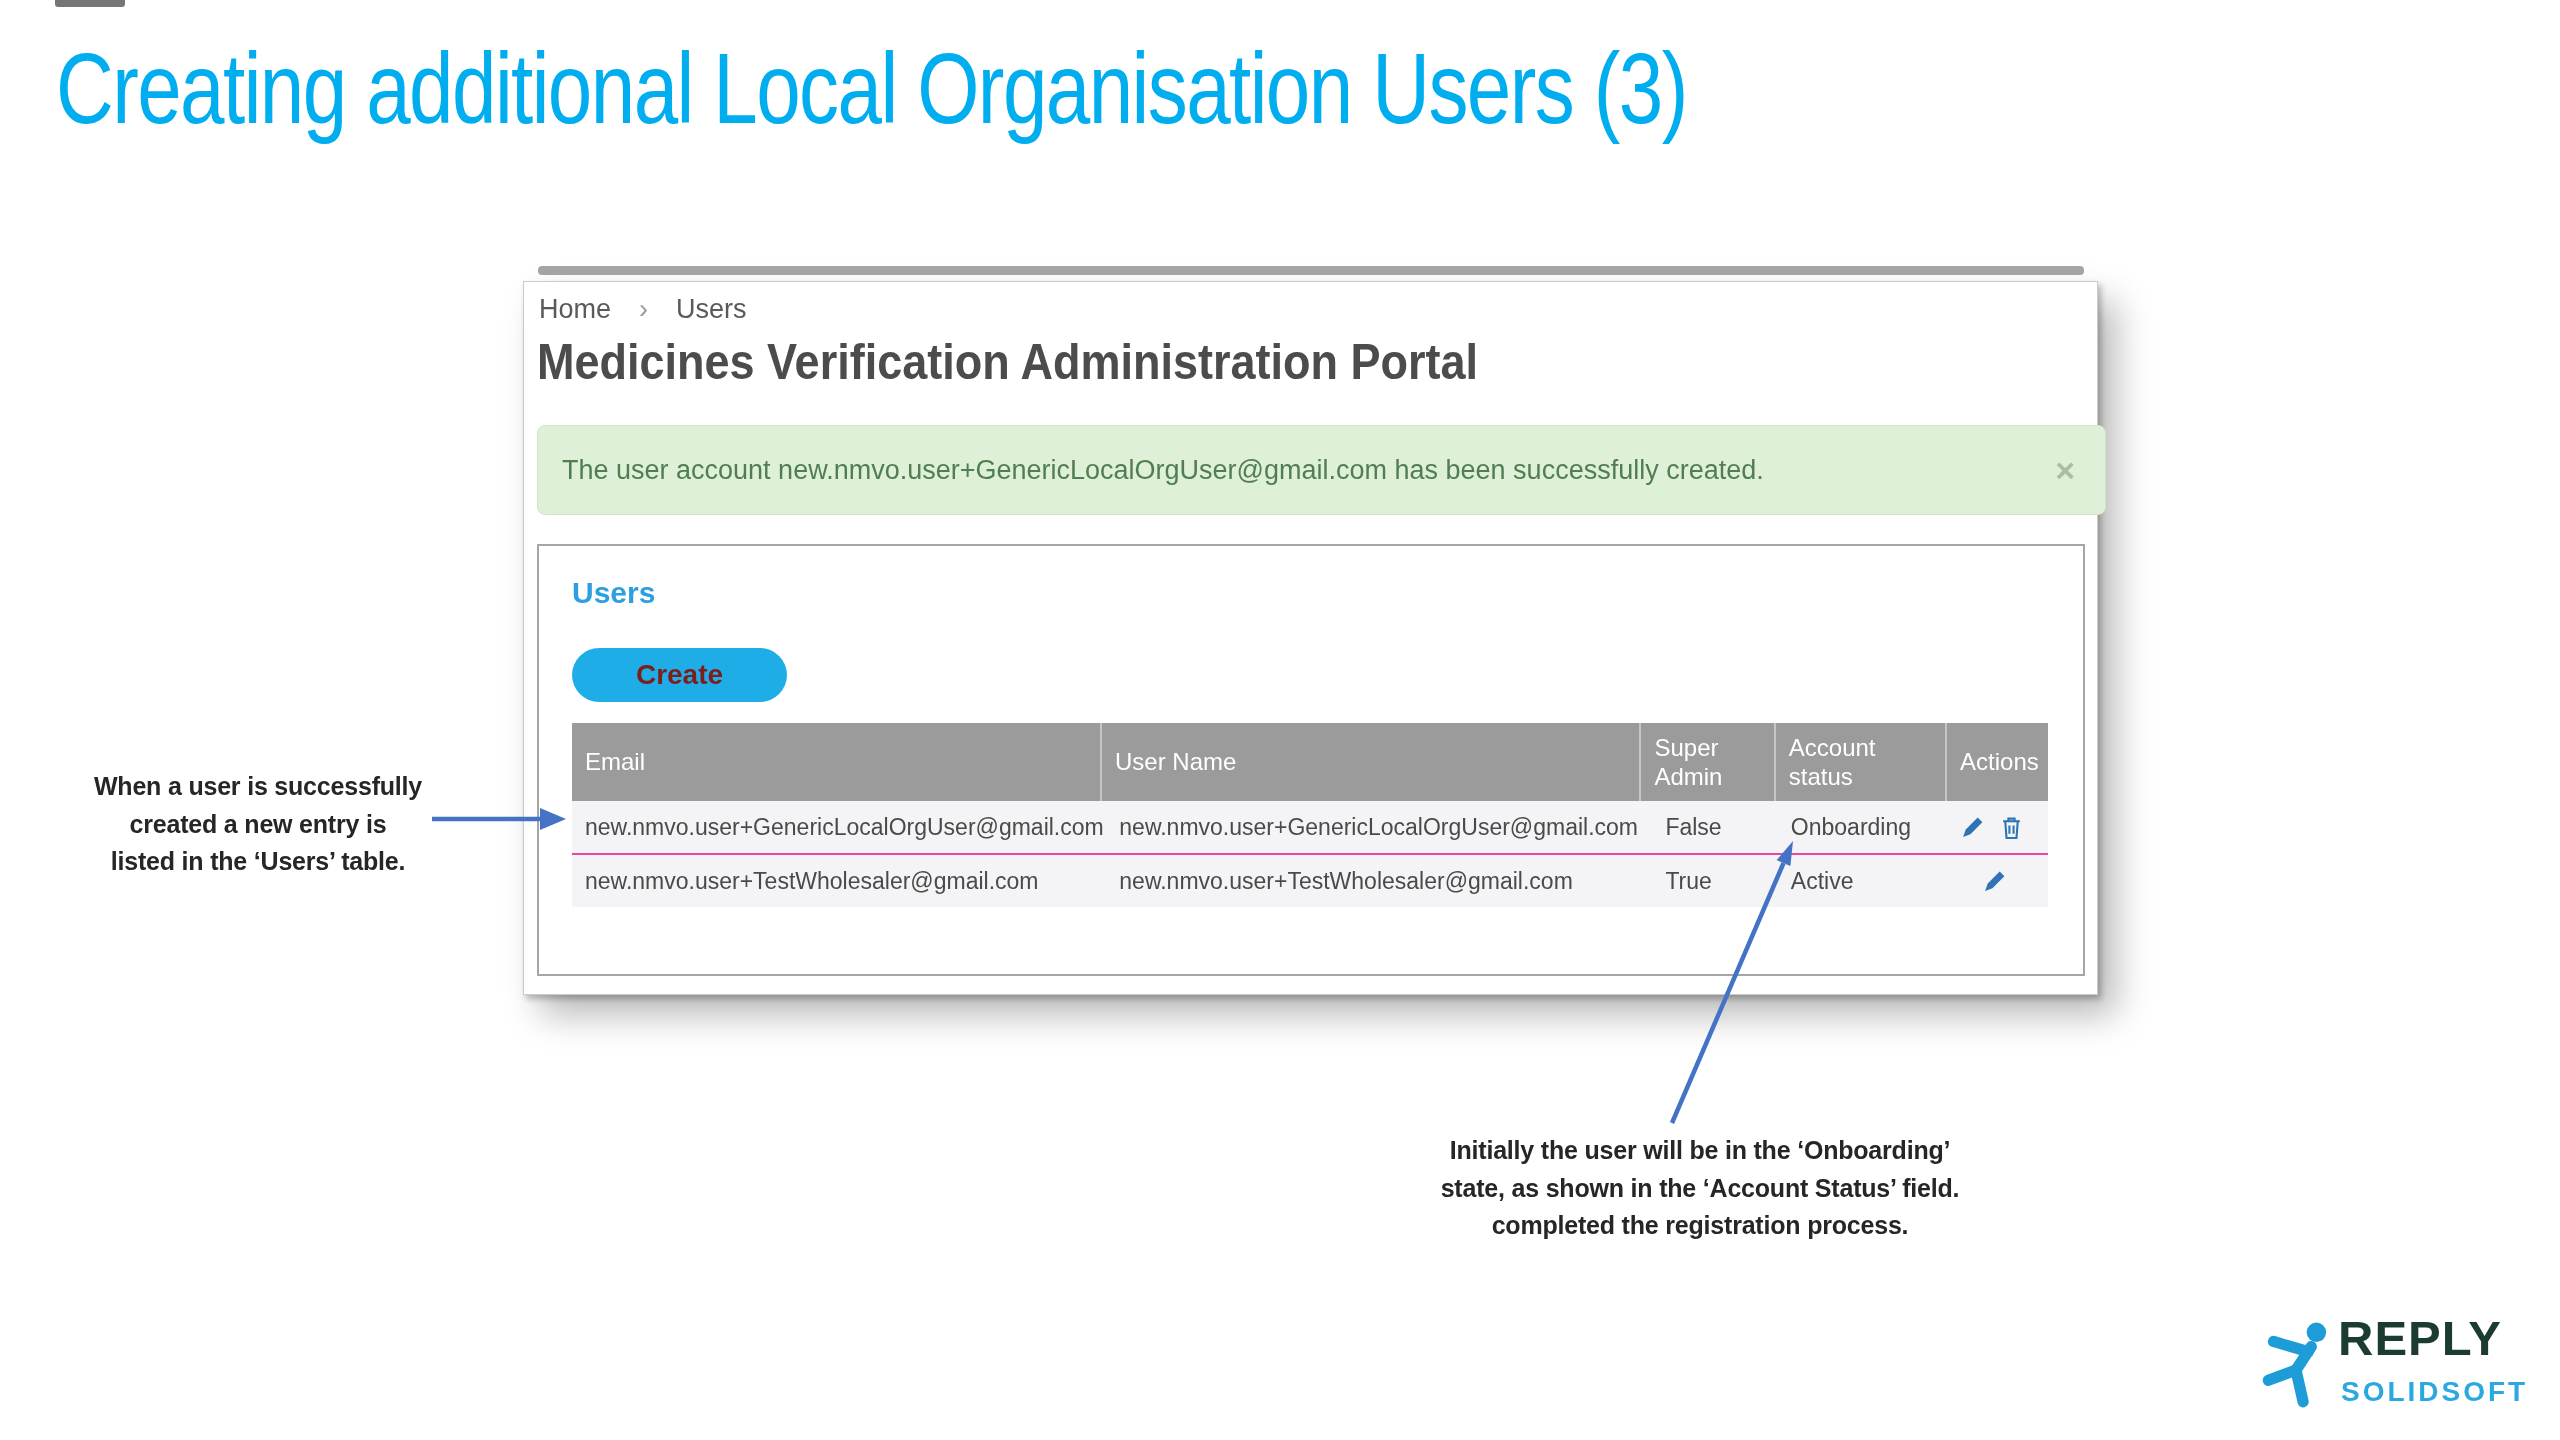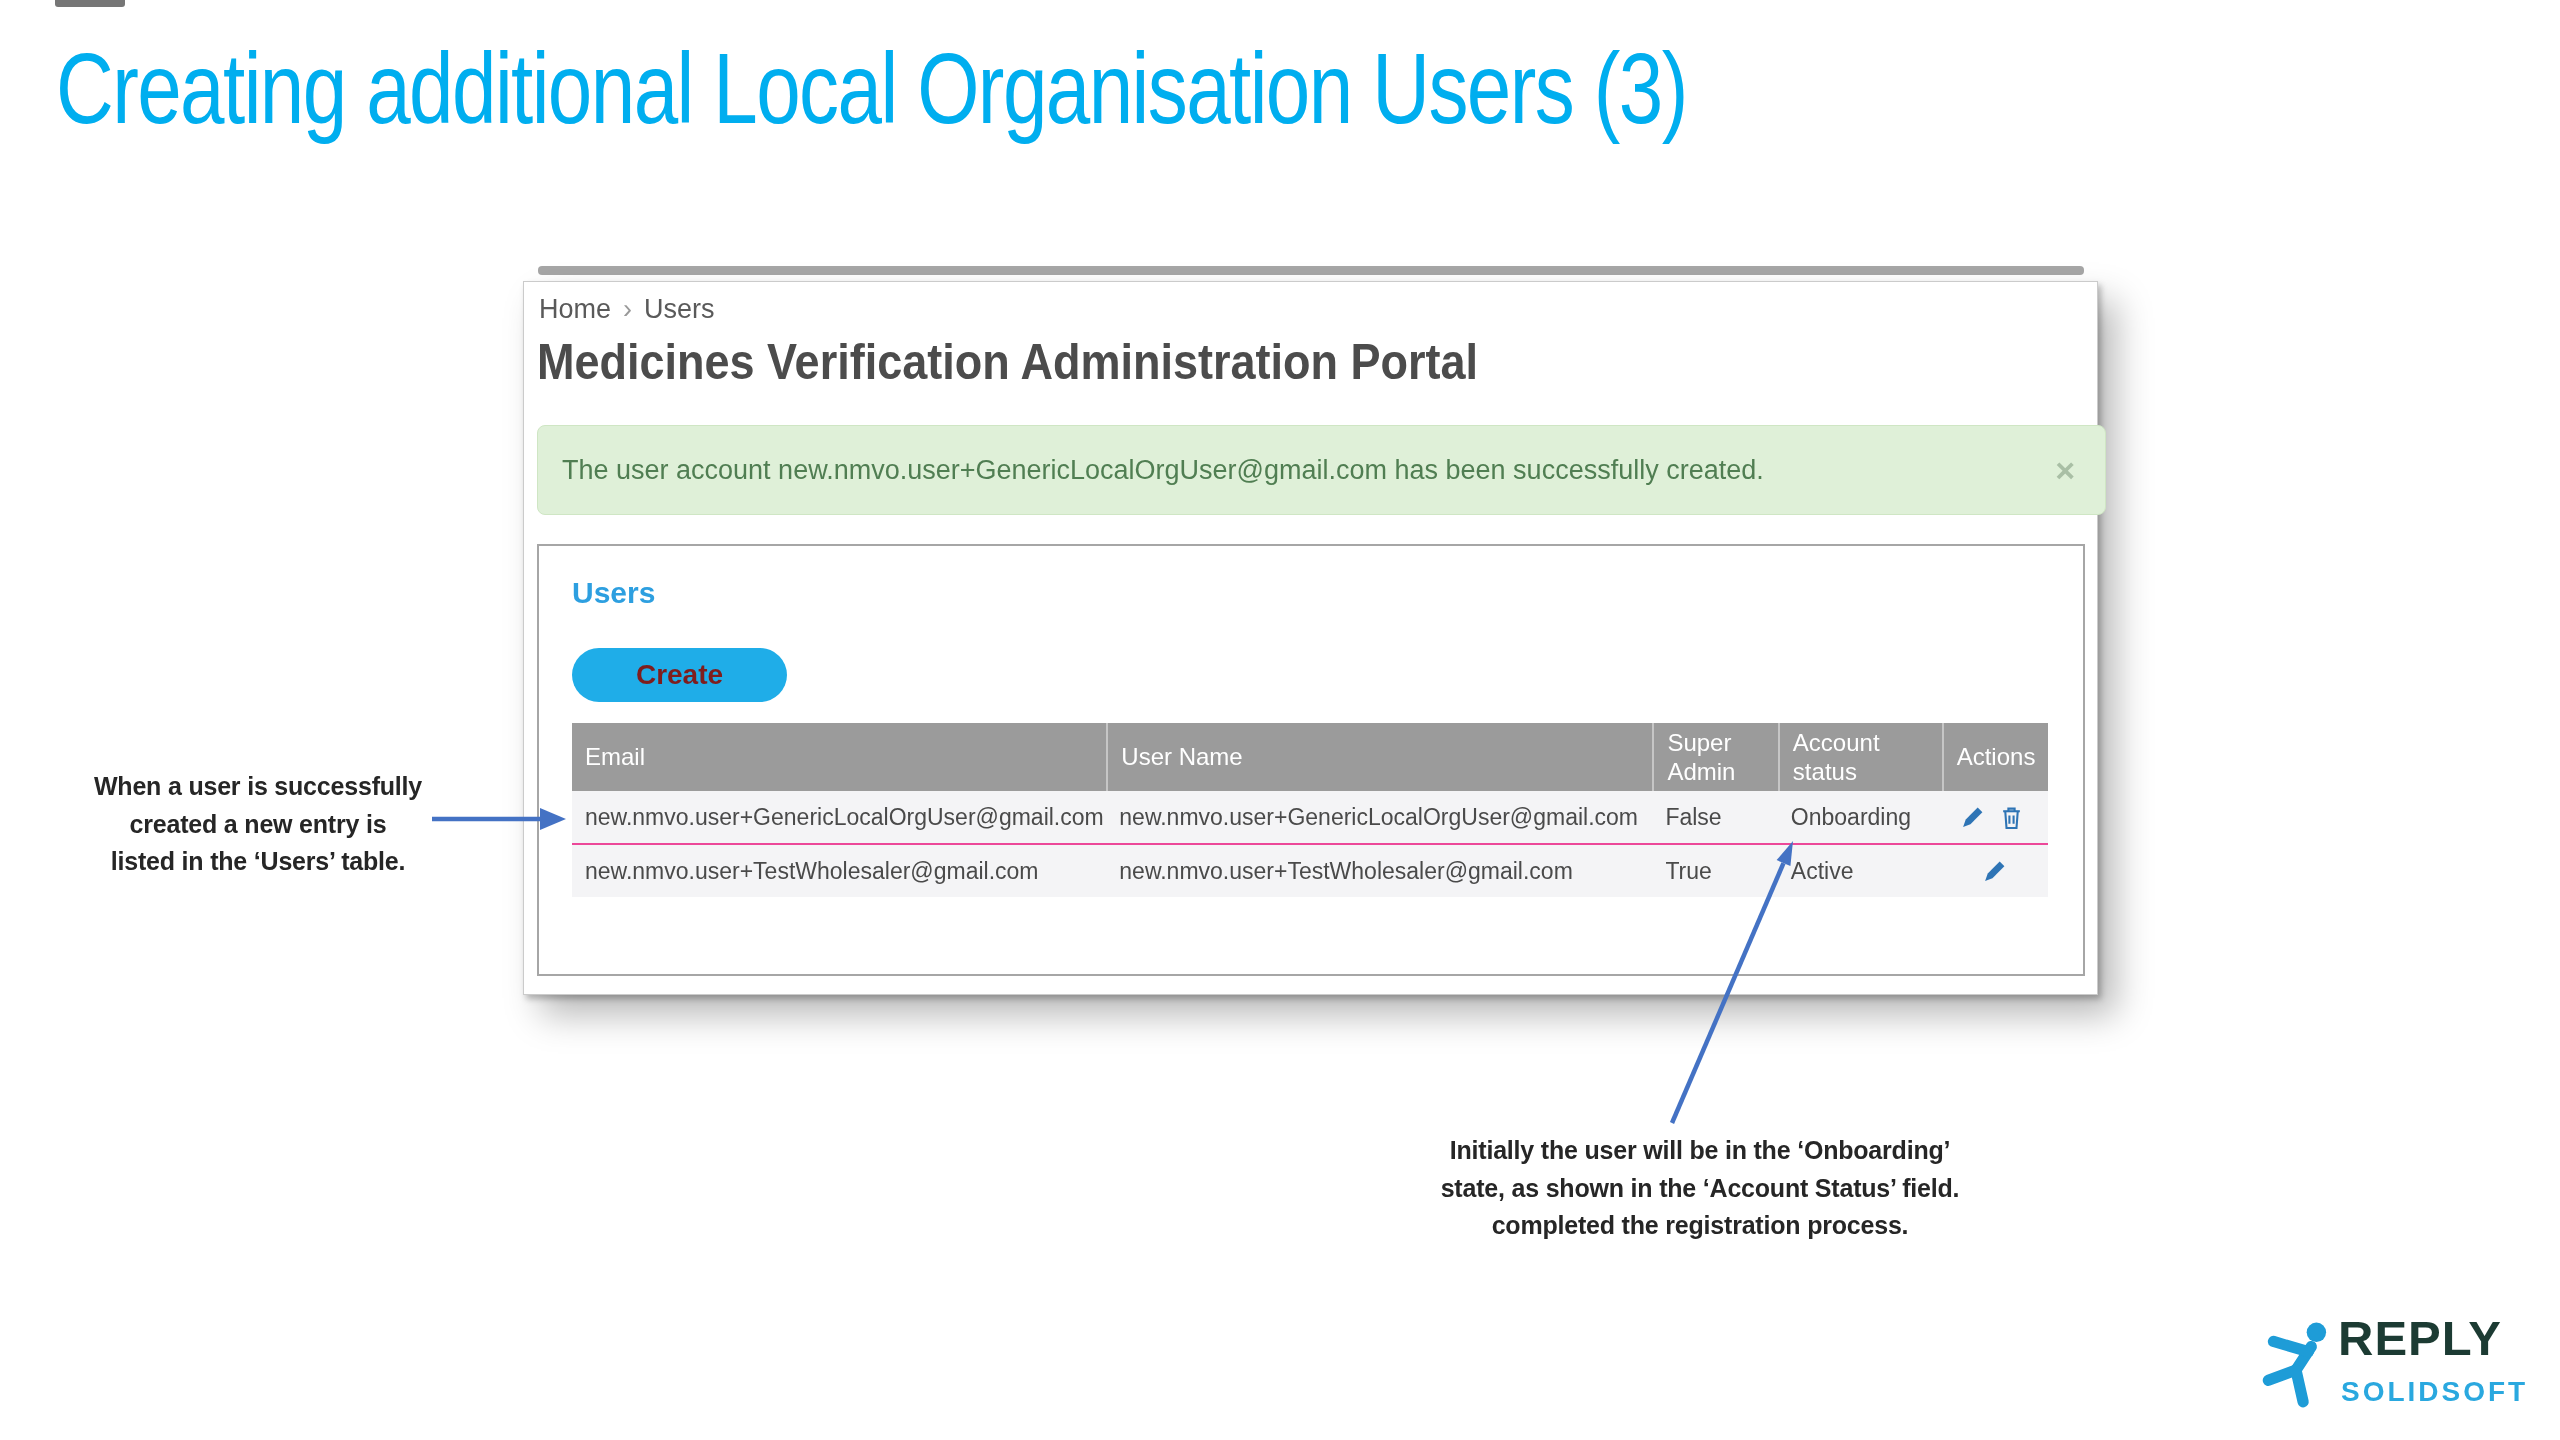--- a/index.html
+++ b/index.html
@@ -15,41 +15,41 @@
     font-size:100px;font-weight:400;color:#00AEEF;letter-spacing:-2px;
     transform:scaleX(.80);transform-origin:left top;white-space:nowrap;line-height:1.25;
   }
   
   .card-top-strip{position:absolute;left:538px;top:266px;width:1546px;height:9px;background:#979797;opacity:.85;border-radius:4px;}
   .card{
     position:absolute;left:523px;top:281px;width:1573px;height:712px;background:#fff;
     border:1px solid #cbcbcb;
     box-shadow:3px 4px 6px rgba(0,0,0,.25), 18px 20px 34px rgba(0,0,0,.28);
   }
-  .breadcrumb{position:absolute;left:15px;top:12px;font-size:27px;color:#5a5a5a;display:flex;gap:12px;align-items:center;}
+  .breadcrumb{position:absolute;left:15px;top:12px;font-size:27px;color:#5a5a5a;display:flex;gap:28px;align-items:center;}
   .breadcrumb .sep{color:#999;font-size:27px;}
   .portal-title{position:absolute;left:13px;top:50px;margin:0;font-size:50px;font-weight:700;color:#4c4c4c;
     transform:scaleX(.90);transform-origin:left top;white-space:nowrap;line-height:1.2;}
   .alert{
     position:absolute;left:13px;top:143px;width:1546px;height:88px;
     background:#DFF0D8;border:1px solid #cfe6c4;border-radius:8px;padding-left:21px;
   }
   .alert-text{position:absolute;left:24px;top:50%;transform:translateY(-50%);font-size:27px;color:#507E52;white-space:nowrap;}
   .alert-close{position:absolute;right:30px;top:50%;transform:translateY(-50%);font-size:34px;font-weight:700;color:#a9bfa5;cursor:default;line-height:1;}
   .panel{
     position:absolute;left:13px;top:262px;width:1544px;height:428px;
     background:#fff;border:2px solid #a6a6a6;
   }
   .panel-heading{position:absolute;left:33px;top:30px;margin:0;font-size:30px;font-weight:700;color:#2D9FE0;}
   .create-btn{
     position:absolute;left:33px;top:102px;width:215px;height:54px;border:none;border-radius:27px;
     background:#1FADE8;color:#7f1d1d;font-size:28px;font-weight:600;font-family:"Liberation Sans",sans-serif;cursor:pointer;
   }
   .table{position:absolute;left:33px;top:177px;width:1476px;}
-  .thead{display:flex;height:68px;background:#9B9B9B;}
+  .thead{display:flex;height:78px;background:#9B9B9B;gap:13px;}
   .th{display:flex;align-items:center;padding-left:13px;box-sizing:border-box;
       color:#fff;font-size:24px;line-height:1.22;border-left:2px solid #c6c6c6;}
   .th:first-child{border-left:none;}
   .c1{width:36.2%;} .c2{width:37%;} .c3{width:8.5%;} .c4{width:11.1%;} .c5{width:7.2%;}
   .trow{display:flex;height:52px;background:#f4f4f6;}
   .trow + .trow{border-top:2px solid #ec4899;}
   .td{display:flex;align-items:center;padding-left:13px;box-sizing:border-box;
       font-size:23px;color:#4a4a4a;white-space:nowrap;overflow:hidden;}
   .td.actions{gap:14px;padding-left:18px;}
   .icon-btn{display:inline-flex;cursor:pointer;}

